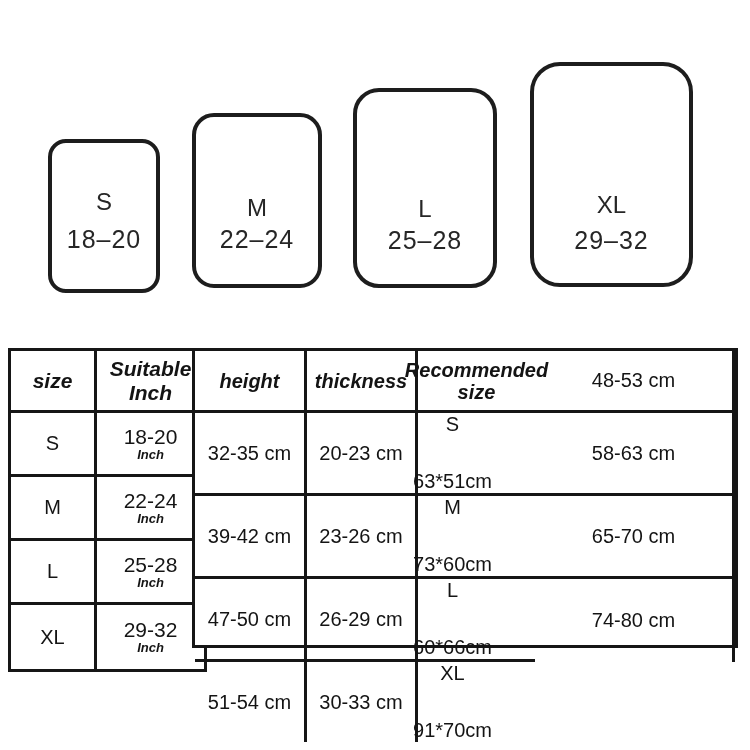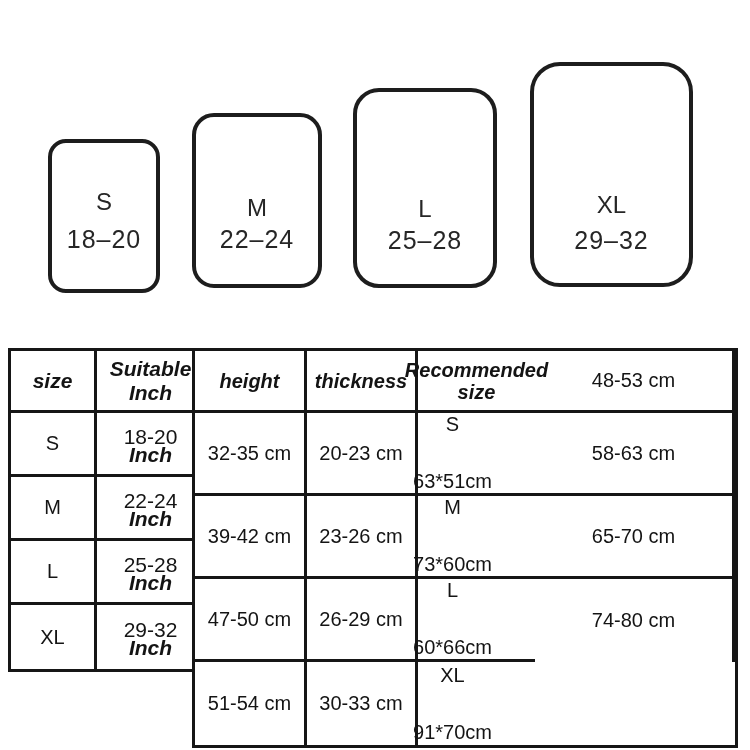--- a/index.html
+++ b/index.html
@@ -28,30 +28,30 @@
   .case .letter{font-size:24px;line-height:30px;}
   .case .range{font-size:25px;line-height:32px;letter-spacing:1px;}
   .case-s  .letter{top:44px} .case-s  .range{top:80px}
   .case-m  .letter{top:76px} .case-m  .range{top:106px}
   .case-l  .letter{top:102px}.case-l  .range{top:132px}
   .case-xl .letter{top:124px}.case-xl .range{top:158px}
   
   .tbl{position:absolute;display:grid;box-sizing:border-box;border:3px solid #161616;background:#fff;}
   #size-table{left:8px;top:348px;width:199px;height:324px;
     grid-template-columns:86px 1fr;grid-template-rows:62px 1fr 1fr 1fr 1fr;}
-  #dim-table{left:192px;top:348px;width:546px;height:400px;
+  #dim-table{left:192px;top:348px;width:546px;height:300px;
     grid-template-columns:112px 111px 117px 1fr;grid-template-rows:62px 1fr 1fr 1fr 1fr;}
   .tbl>div{box-sizing:border-box;border-right:3px solid #161616;border-bottom:3px solid #161616;
     display:flex;flex-direction:column;align-items:center;justify-content:center;
     font-size:20px;color:#141414;text-align:center;}
   .tbl>div.lc{border-right:none;}
   .tbl>div.lr{border-bottom:none;}
   .hd{font-weight:bold;font-style:italic;font-size:22px;line-height:1.1;}
   #size-table .hd{font-size:21px;}
-  .unit{font-weight:bold;font-style:italic;font-size:21px;line-height:15px;margin-top:-1px;}
+  .unit{font-weight:bold;font-style:italic;font-size:13px;line-height:15px;margin-top:-1px;}
   .rng{font-size:21px;line-height:22px;}
   .rec{flex-direction:row;gap:34px;padding-right:48px;}
   .rec .rl{min-width:24px;}
 </style>
 </head>
 <body>
 
 <div id="canvas">
 
   <div class="case case-s">

